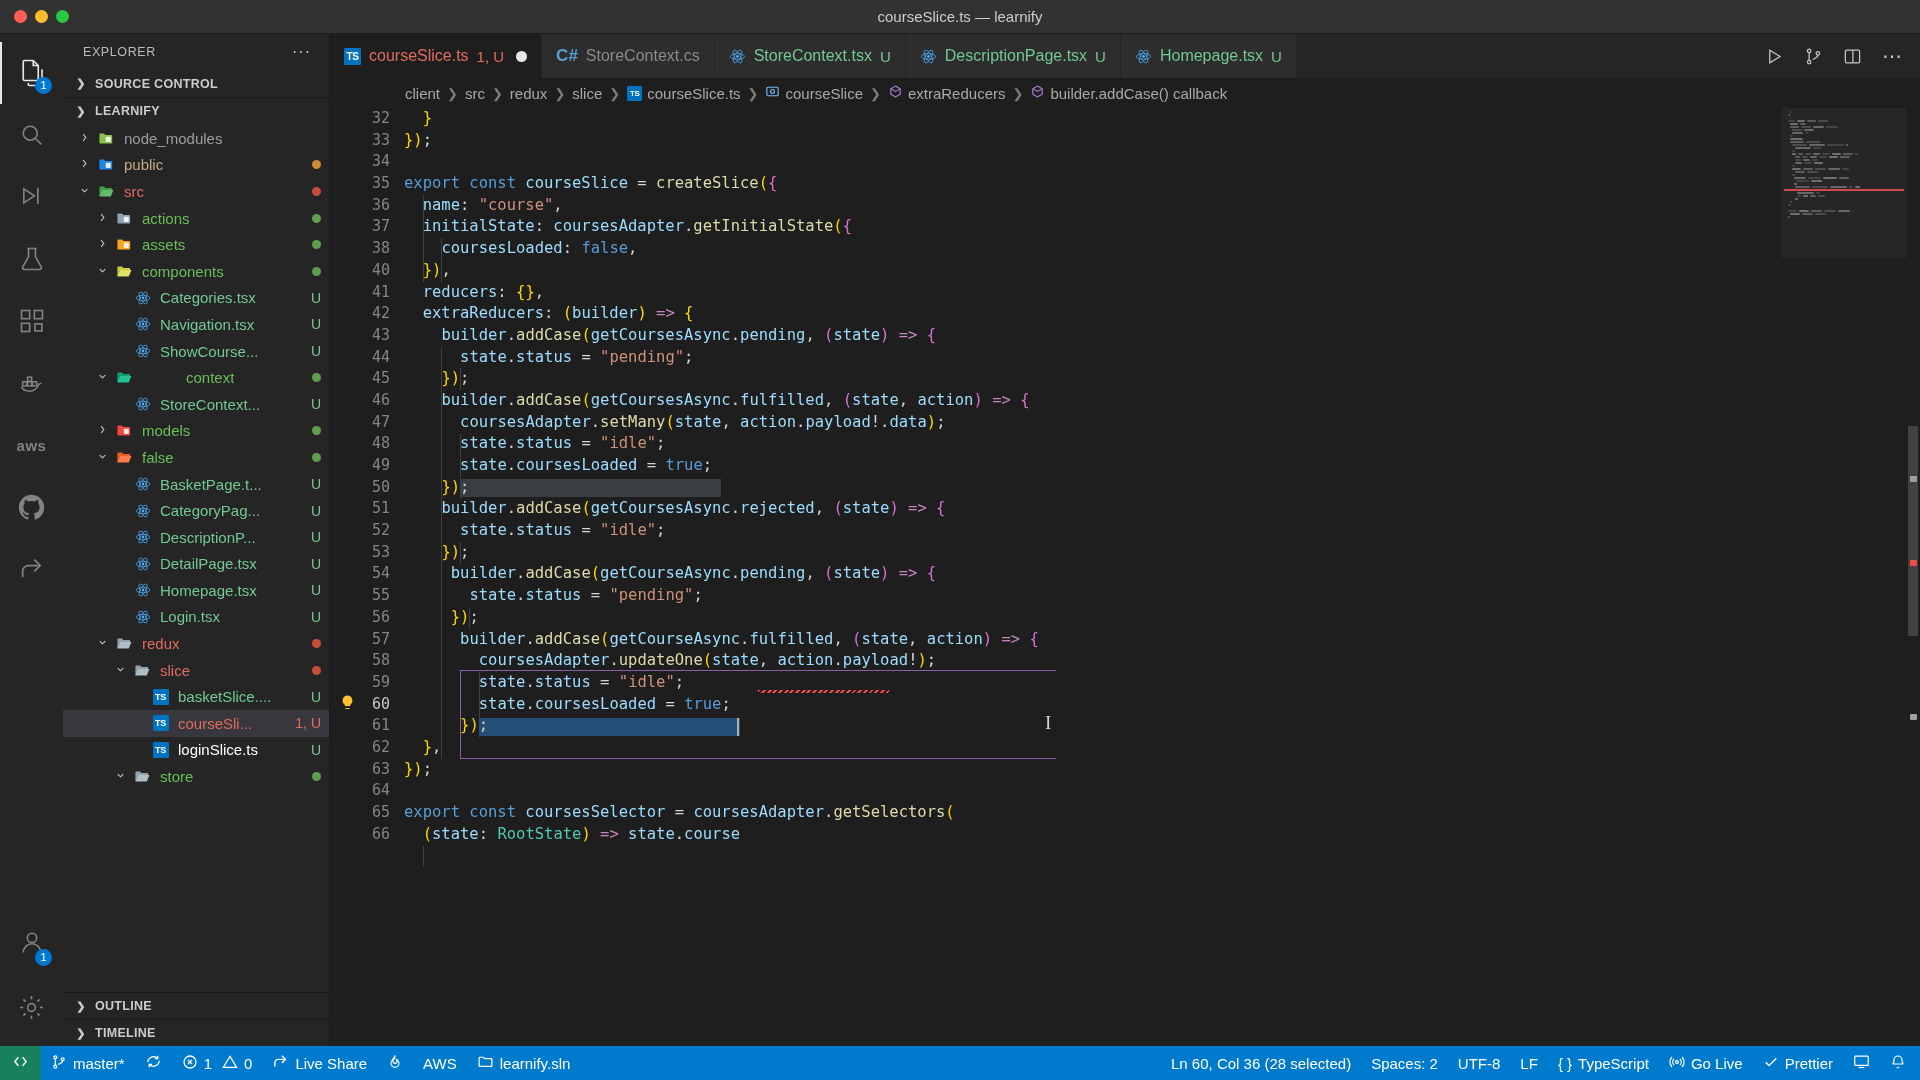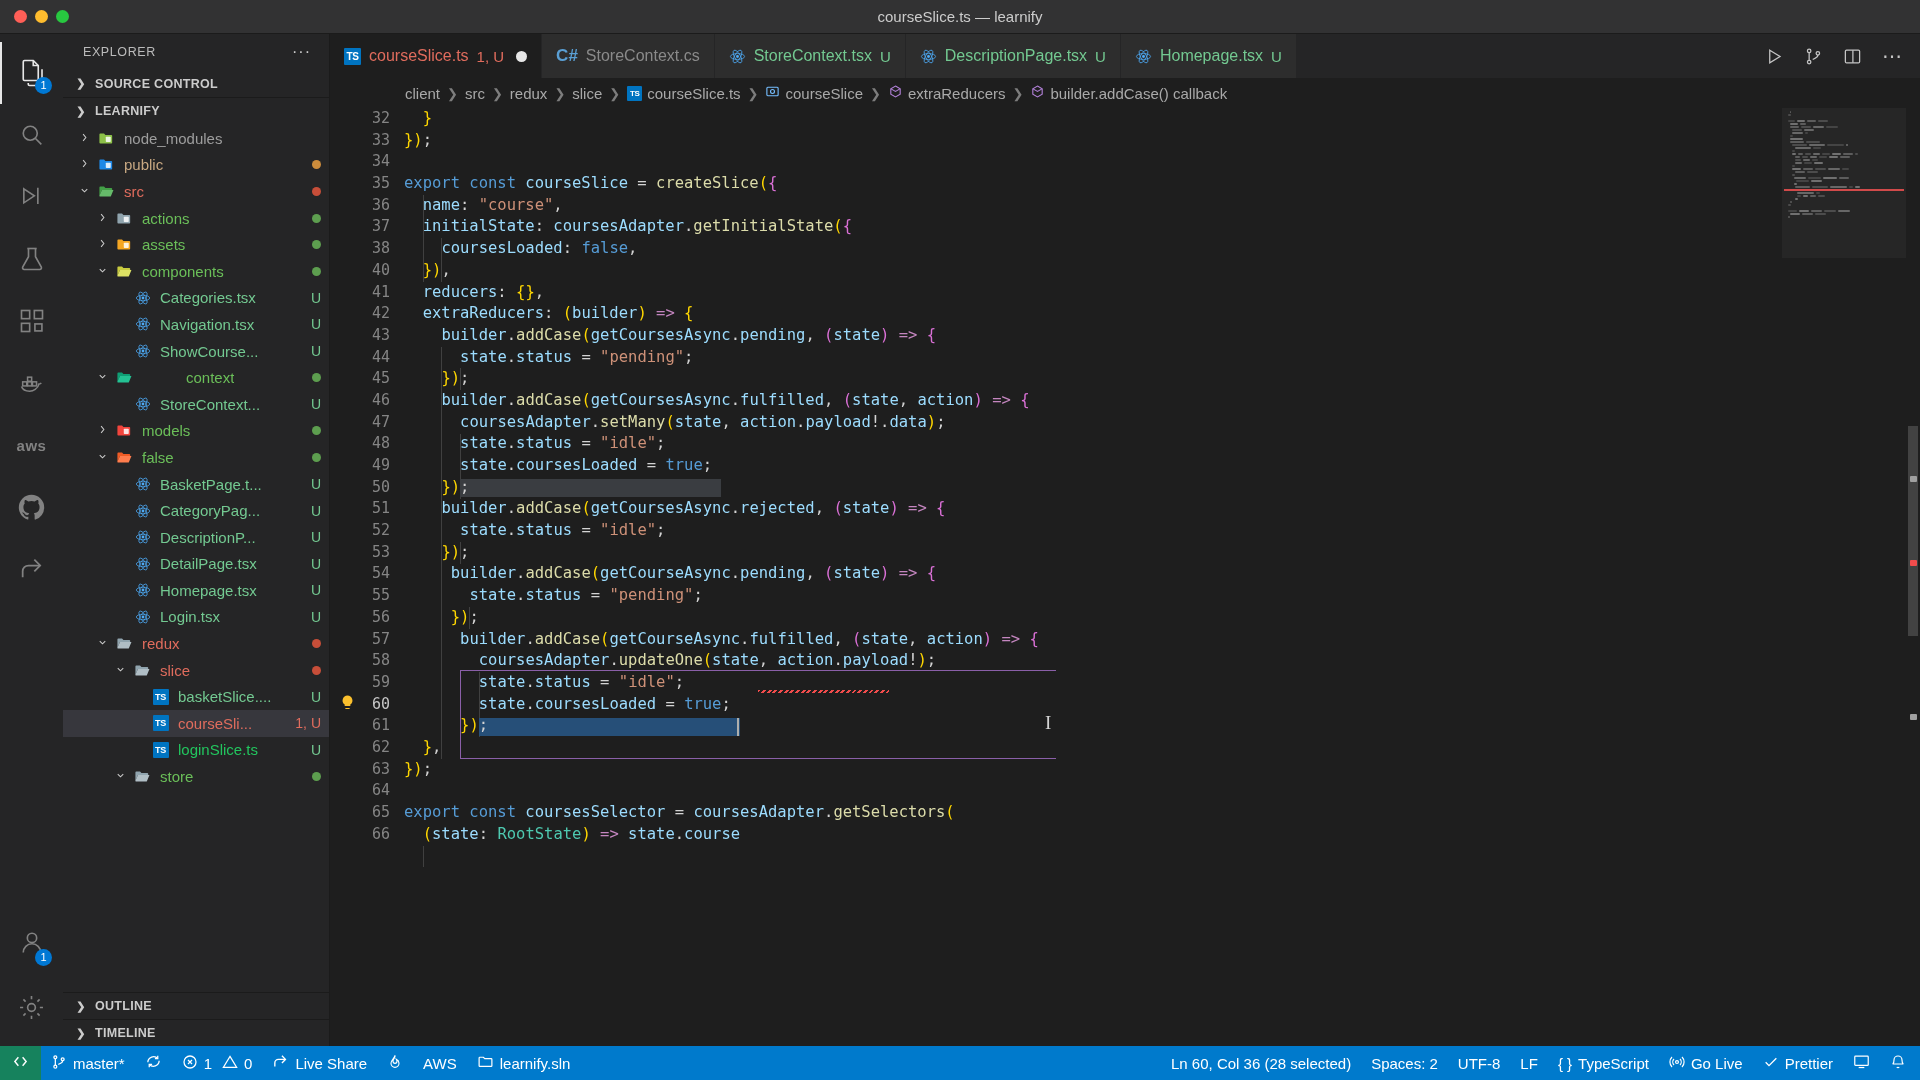--- a/index.html
+++ b/index.html
@@ -637,21 +637,21 @@
             </span>
             <span class="tlabel" style="color: rgb(224, 108, 93); padding-left: 6px;">courseSli...</span>
             <span class="tstatus" style="color: rgb(224, 108, 93);">1, U</span>
           </div>
           <div class="trow">
             <span class="tindent" style="width: 64px;"></span>
             <span class="tchev"></span>
             <span class="ticon">
               <span style="display:inline-flex;align-items:center;justify-content:center;width:16px;height:16px;background:#0074c1;color:#fff;font-size:9px;font-weight:bold;font-family:'Liberation Sans',sans-serif;border-radius:1px;letter-spacing:-.3px;">TS</span>
             </span>
-            <span class="tlabel" style="color: #22c55e; padding-left: 6px;">loginSlice.ts</span>
+            <span class="tlabel" style="color: #ffffff; padding-left: 6px;">loginSlice.ts</span>
             <span class="tstatus" style="color: rgb(115, 201, 145);">U</span>
           </div>
           <div class="trow">
             <span class="tindent" style="width: 46px;"></span>
             <span class="tchev"><svg width="11" height="11" viewBox="0 0 16 16" fill="none" stroke="#cccccc" stroke-width="1.5">
                 <path d="M4 6l4 4 4-4"></path>
               </svg></span>
             <span class="ticon">
               <svg width="17" height="17" viewBox="0 0 24 24">
                 <path d="M2 6.2A1.2 1.2 0 0 1 3.2 5h5.3l2 2h8.3A1.2 1.2 0 0 1 20 8.2V10H5.6L2 18z" fill="#90a4ae"></path>

